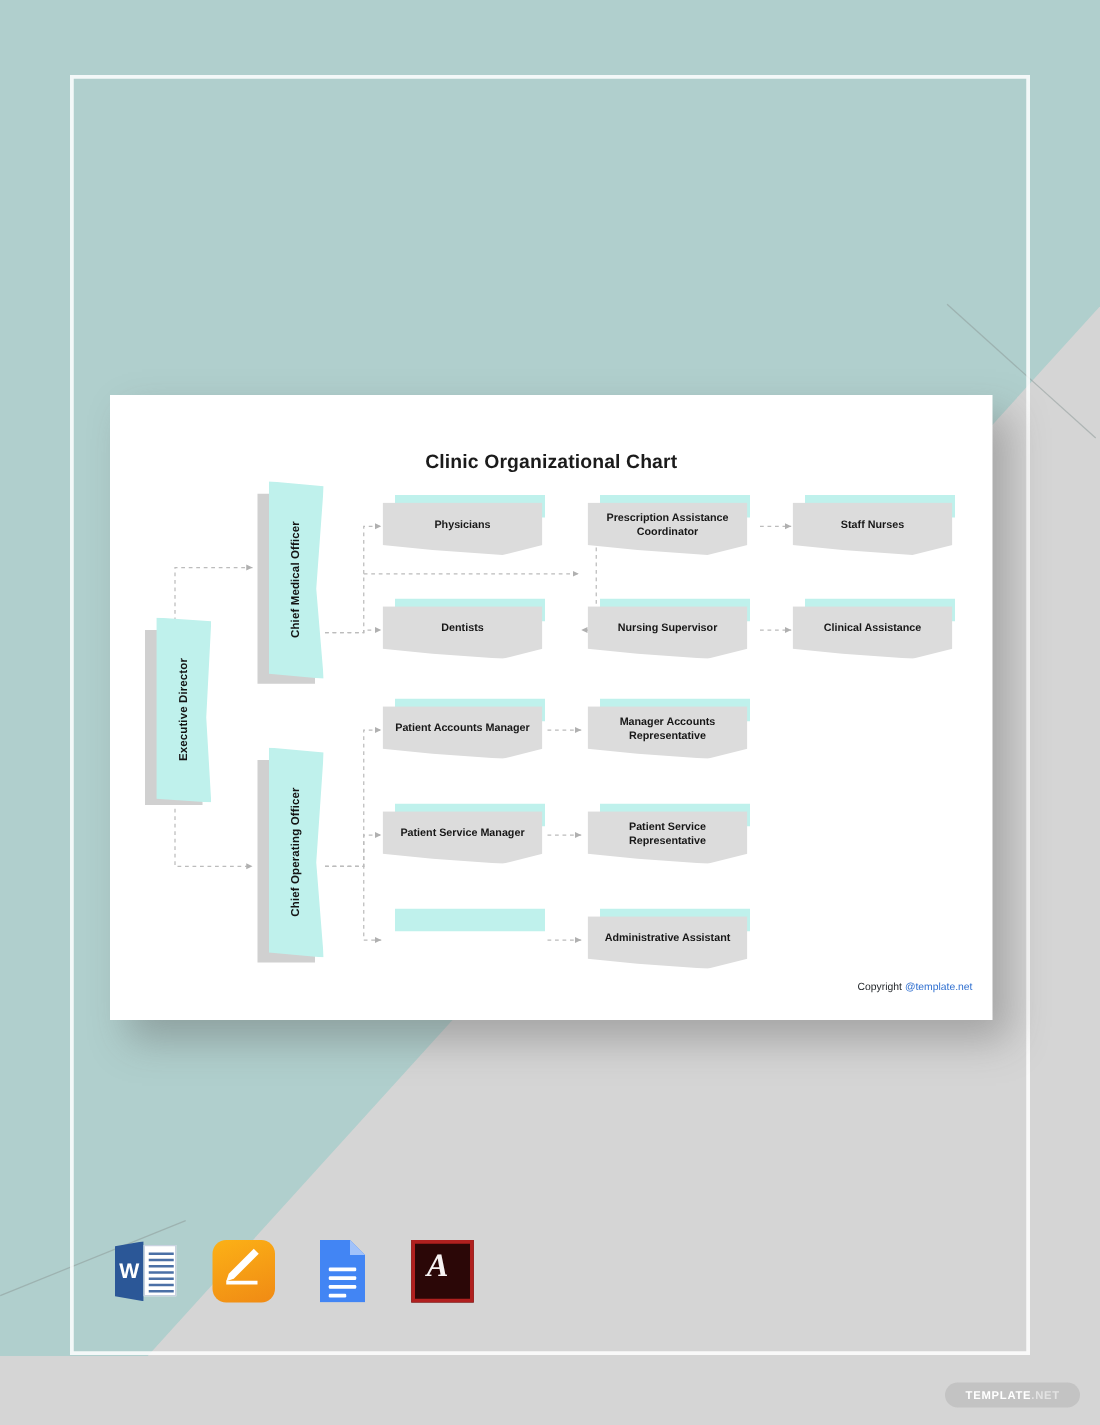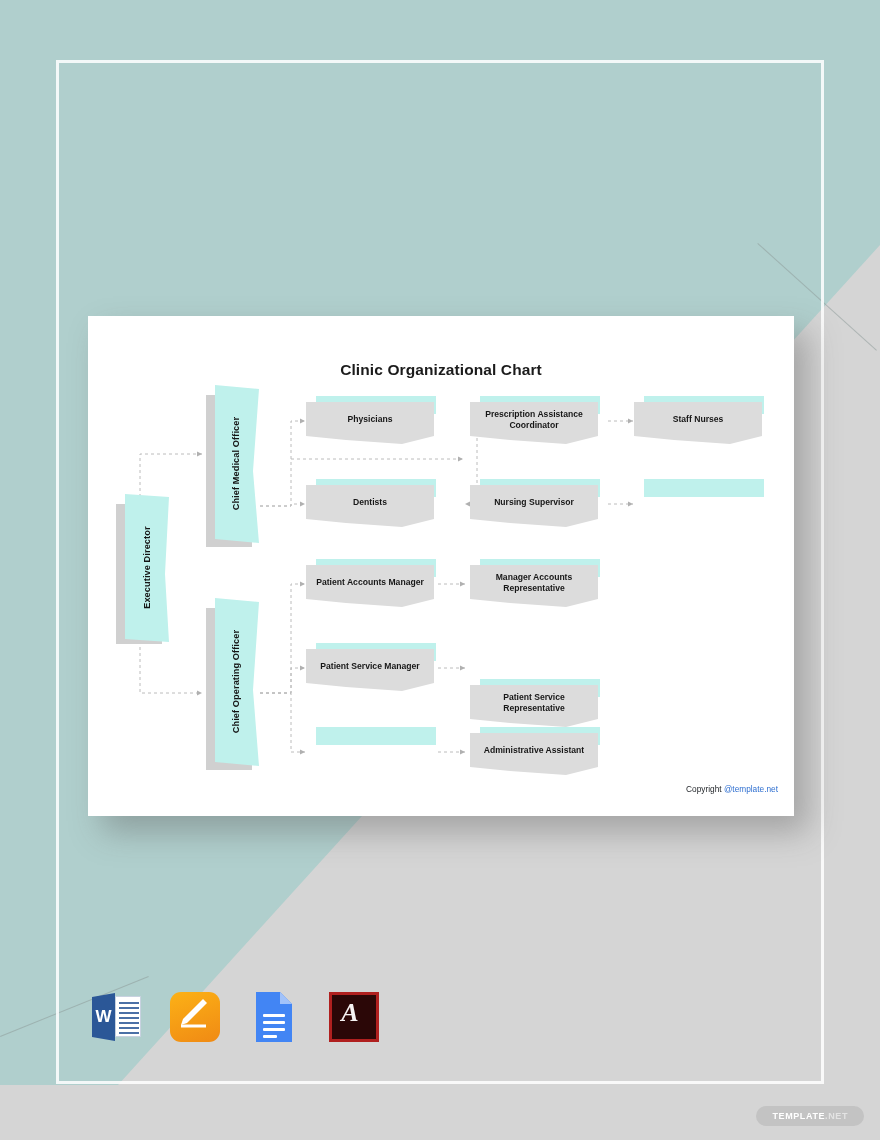--- a/index.html
+++ b/index.html
@@ -264,21 +264,21 @@
       </div>
     </div>
 
     <div class="node h-node" style="left:382px;top:243px;">
       <div class="plate"></div>
       <div class="face">
         <span>Manager Accounts Representative</span>
       </div>
     </div>
 
-    <div class="node h-node" style="left:382px;top:327px;margin-top:36px;">
+    <div class="node h-node" style="left:382px;top:327px;">
       <div class="plate"></div>
       <div class="face">
         <span>Patient Service Representative</span>
       </div>
     </div>
 
     <div class="node h-node" style="left:382px;top:411px;">
       <div class="plate"></div>
       <div class="face">
         <span>Administrative Assistant</span>
@@ -287,20 +287,23 @@
 
     <div class="node h-node" style="left:546px;top:80px;">
       <div class="plate"></div>
       <div class="face">
         <span>Staff Nurses</span>
       </div>
     </div>
 
     <div class="node h-node" style="left:546px;top:163px;">
       <div class="plate"></div>
+      <div class="face">
+        <span>Clinical Assistance</span>
+      </div>
     </div>
 
   </div>
 
   <div id="copyright">
     <span>Copyright </span><a href="#">@template.net</a>
   </div>
 </div>
 
 <div id="icons">

